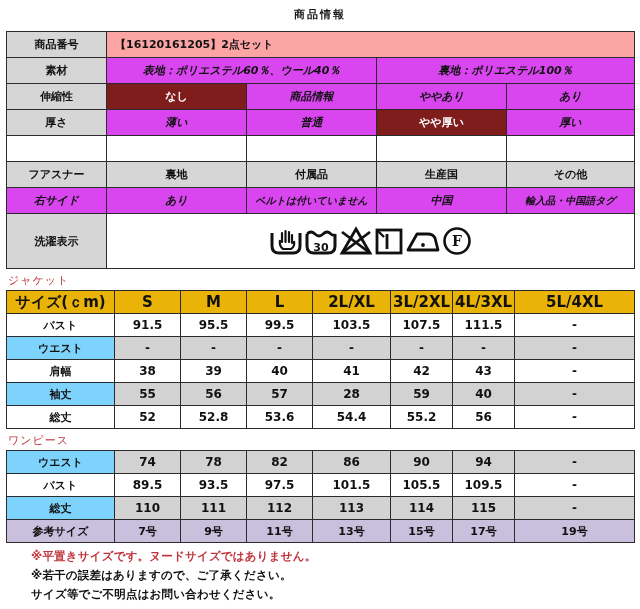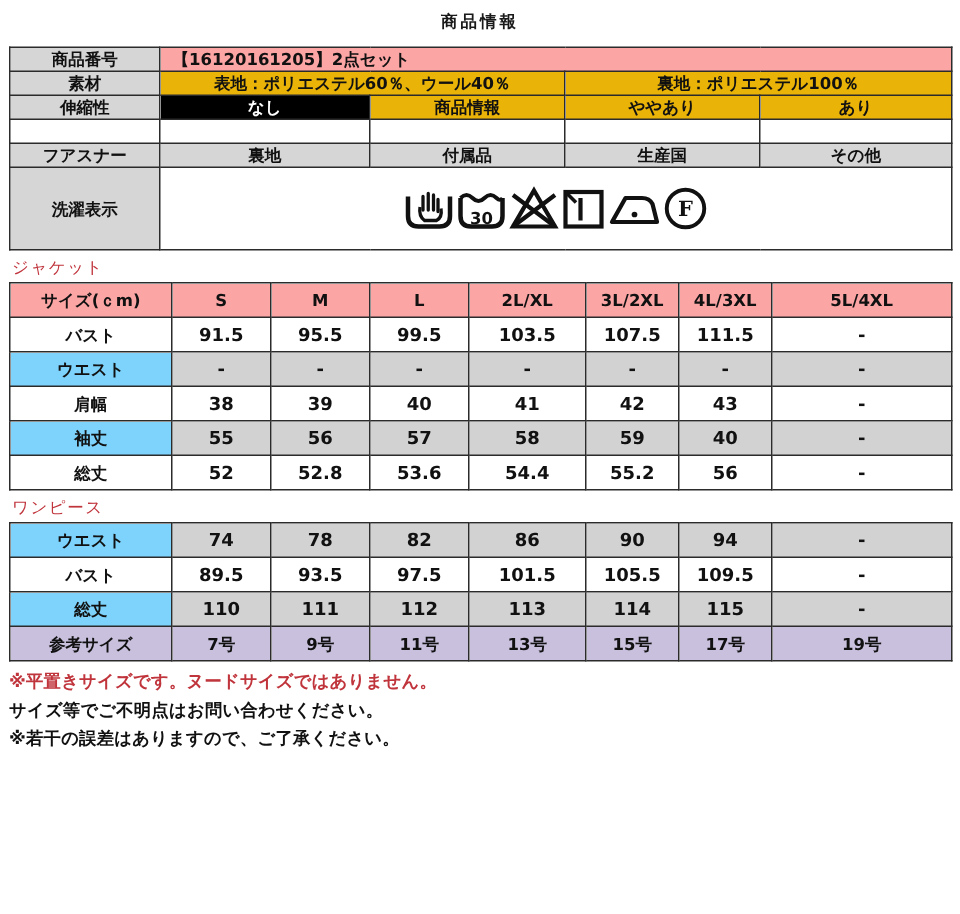--- a/index.html
+++ b/index.html
@@ -42,25 +42,25 @@
     text-align: center;
     vertical-align: middle;
     font-weight: bold;
     padding: 1px 2px;
     line-height: 13px;
     white-space: nowrap;
     overflow: hidden;
   }
 
   
-  #info-table td { height: 16px; }
+  #info-table td { height: 26px; }
   .lbl        { background: #d6d6d6; }
-  .val        { background: #eab308; }
+  .val        { background: #d946ef; font-style: italic; }
   .val-left   { background: #fca5a5; text-align: left; padding-left: 8px; }
-  .hl         { background: #000000; color: #ffffff; }
+  .hl         { background: #7f1d1d; color: #ffffff; }
   .spacer-row td { height: 13px; border-left: 1px solid #2b2b2b;
                    border-right: 1px solid #2b2b2b; background:#fff; }
   .wash-cell  { background: #ffffff; height: 54px; }
   .wash-lbl   { background: #d6d6d6; height: 54px; }
 
   .wash-syms {
     display: flex;
     align-items: center;
     justify-content: center;
     gap: 1px;
@@ -73,29 +73,29 @@
     color: #c0343c;
     font-size: 11px;
     font-weight: normal;
     letter-spacing: 1px;
     padding: 5px 0 2px 8px;
     line-height: 14px;
   }
 
   
   .size-table td { height: 23px; font-size: 12px; }
-  .size-table .hdr      { background: #fca5a5; font-size: 11px; }
+  .size-table .hdr      { background: #eab308; font-size: 15px; }
   .size-table .rowlbl-w { background: #ffffff; font-size: 11px; }
   .size-table .rowlbl-g { background: #7dd3fc; font-size: 11px; }
   .size-table .cell-w   { background: #ffffff; }
   .size-table .cell-g   { background: #d2d2d2; }
   .size-table .cell-p   { background: #c9c0dd; font-size: 11px; }
 
   
-  .notes { padding: 4px 0 0 6px; }
+  .notes { padding: 4px 0 0 6px; margin-left: 25px; }
   .note {
     font-size: 11.5px;
     font-weight: bold;
     line-height: 19px;
     color: #111;
     letter-spacing: 0.2px;
   }
   .note.red { color: #c0343c; }
 </style>
 </head>
@@ -123,33 +123,47 @@
         <td class="val" colspan="2">表地：ポリエステル60％、ウール40％</td>
         <td class="val" colspan="2">裏地：ポリエステル100％</td>
       </tr>
       <tr>
         <td class="lbl">伸縮性</td>
         <td class="hl">なし</td>
         <td class="val">商品情報</td>
         <td class="val">ややあり</td>
         <td class="val">あり</td>
       </tr>
+      <tr>
+        <td class="lbl">厚さ</td>
+        <td class="val">薄い</td>
+        <td class="val">普通</td>
+        <td class="hl">やや厚い</td>
+        <td class="val">厚い</td>
+      </tr>
       <tr class="spacer-row">
         <td></td>
         <td></td>
         <td></td>
         <td></td>
         <td></td>
       </tr>
       <tr>
         <td class="lbl">フアスナー</td>
         <td class="lbl">裏地</td>
         <td class="lbl">付属品</td>
         <td class="lbl">生産国</td>
         <td class="lbl">その他</td>
+      </tr>
+      <tr>
+        <td class="val">右サイド</td>
+        <td class="val">あり</td>
+        <td class="val" style="font-size:10px">ベルトは付いていません</td>
+        <td class="val">中国</td>
+        <td class="val" style="font-size:10px">輸入品・中国語タグ</td>
       </tr>
       <tr>
         <td class="wash-lbl">洗濯表示</td>
         <td class="wash-cell" colspan="4">
           <div class="wash-syms">
 
             <span>
               <svg width="34" height="30" viewBox="0 0 34 30">
                 <path d="M3 7 L3 20 Q3 27 10 27 L24 27 Q31 27 31 20 L31 7" fill="none" stroke="#111" stroke-width="3"></path>
                 <path d="M13 7 L13 16 M16.5 5 L16.5 16 M20 6 L20 16 M23 9 L23 17" stroke="#111" stroke-width="2.2" fill="none" stroke-linecap="round"></path>
@@ -252,21 +266,21 @@
         <td class="cell-w">41</td>
         <td class="cell-w">42</td>
         <td class="cell-w">43</td>
         <td class="cell-w">-</td>
       </tr>
       <tr>
         <td class="rowlbl-g">袖丈</td>
         <td class="cell-g">55</td>
         <td class="cell-g">56</td>
         <td class="cell-g">57</td>
-        <td class="cell-g">58</td>
+        <td class="cell-g">28</td>
         <td class="cell-g">59</td>
         <td class="cell-g">40</td>
         <td class="cell-g">-</td>
       </tr>
       <tr>
         <td class="rowlbl-w">総丈</td>
         <td class="cell-w">52</td>
         <td class="cell-w">52.8</td>
         <td class="cell-w">53.6</td>
         <td class="cell-w">54.4</td>
@@ -329,17 +343,17 @@
         <td class="cell-p">13号</td>
         <td class="cell-p">15号</td>
         <td class="cell-p">17号</td>
         <td class="cell-p">19号</td>
       </tr>
     </tbody>
   </table>
 
   <div class="notes">
     <div class="note red">※平置きサイズです。ヌードサイズではありません。</div>
+    <div class="note">※若干の誤差はありますので、ご了承ください。</div>
     <div class="note">サイズ等でご不明点はお問い合わせください。</div>
-    <div class="note">※若干の誤差はありますので、ご了承ください。</div>
   </div>
 
 </div>
 
 </body></html>

